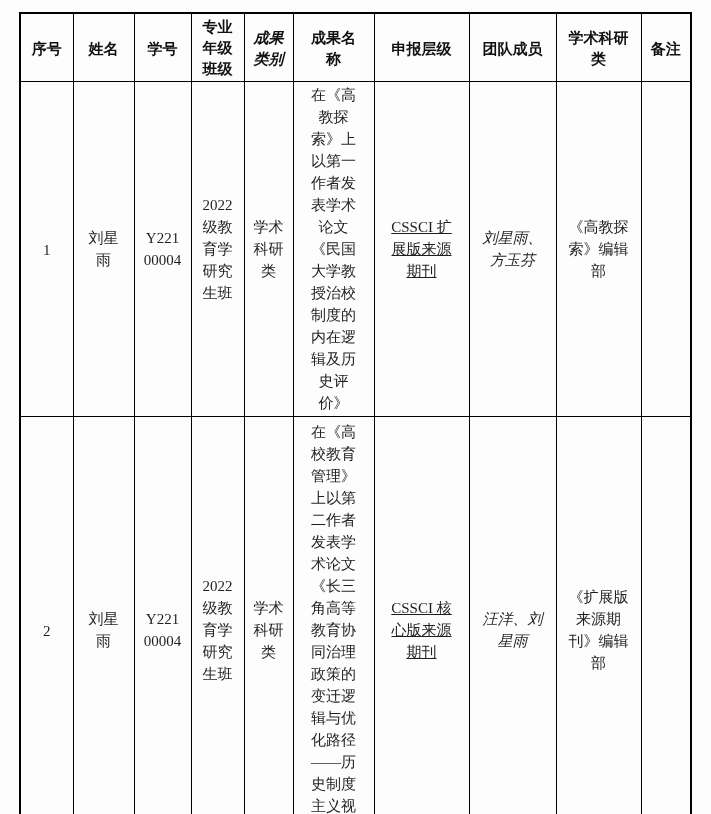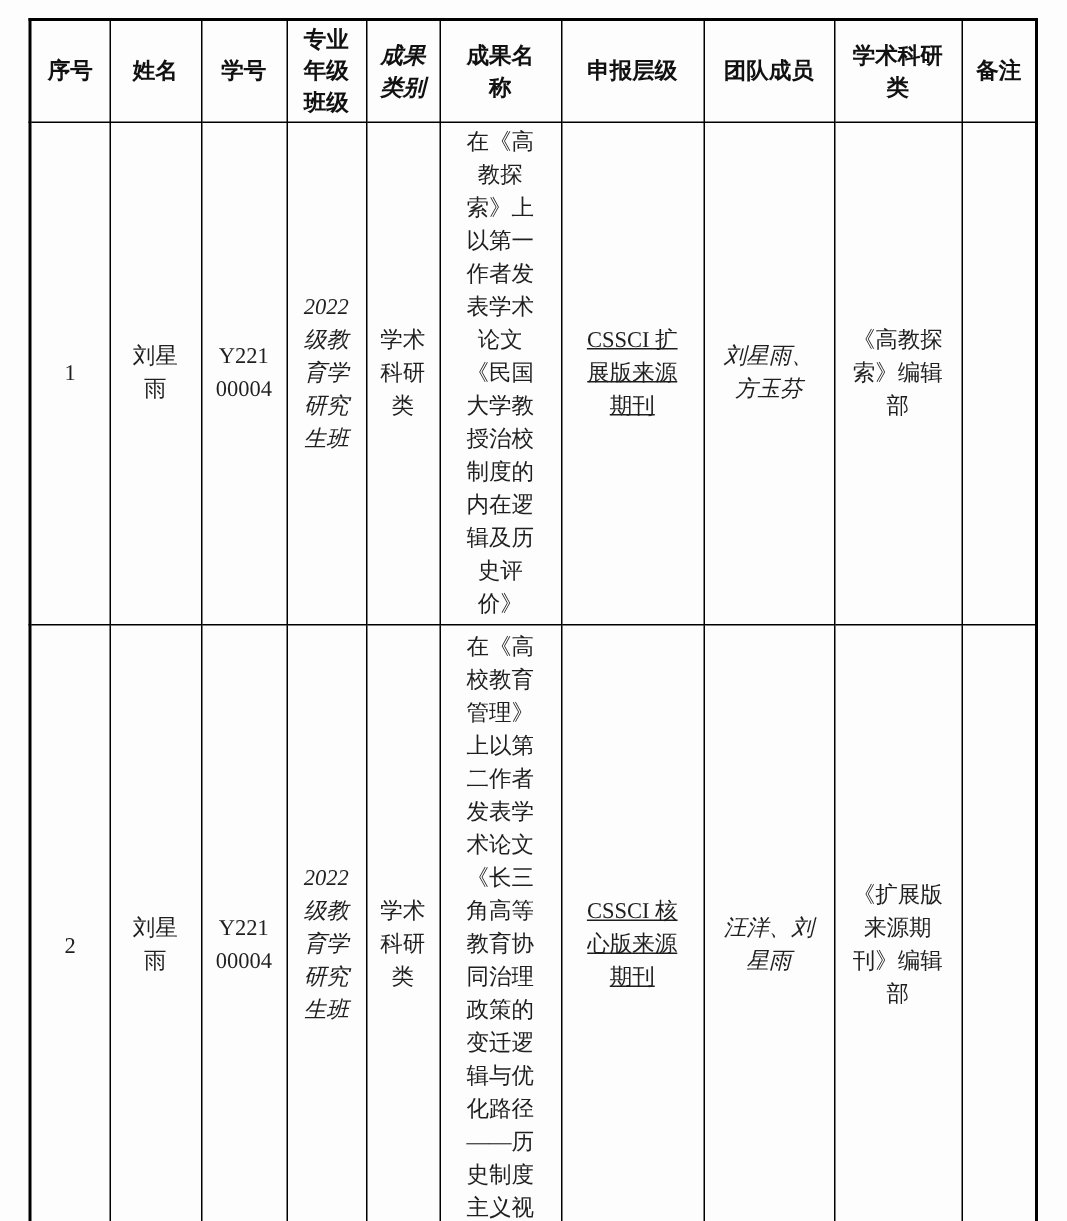--- a/index.html
+++ b/index.html
@@ -45,21 +45,21 @@
   tr.row-2 td { height: 428px; }
   
   .iw { display: inline-block; text-align: center; vertical-align: middle; }
   .hw { display: inline-block; text-align: center; vertical-align: middle; }
   .hw-class { width: 38px; }
   .hw-cat   { width: 36px; font-style: italic; }
   .hw-aname { width: 52px; }
   .hw-org   { width: 66px; }
   .iw-name  { width: 34px; }
   .iw-id    { width: 38px; word-break: break-all; }
-  .iw-class { width: 36px; font-style: italic; }
+  .iw-class { width: 36px; }
   .iw-cat   { width: 34px; }
   .iw-title { width: 58px; }
   .iw-level { width: 68px; text-decoration: underline; }
   .iw-team  { width: 64px; font-style: italic; }
   .iw-org   { width: 62px; }
 </style>
 </head>
 <body>
 
 <div class="page">

